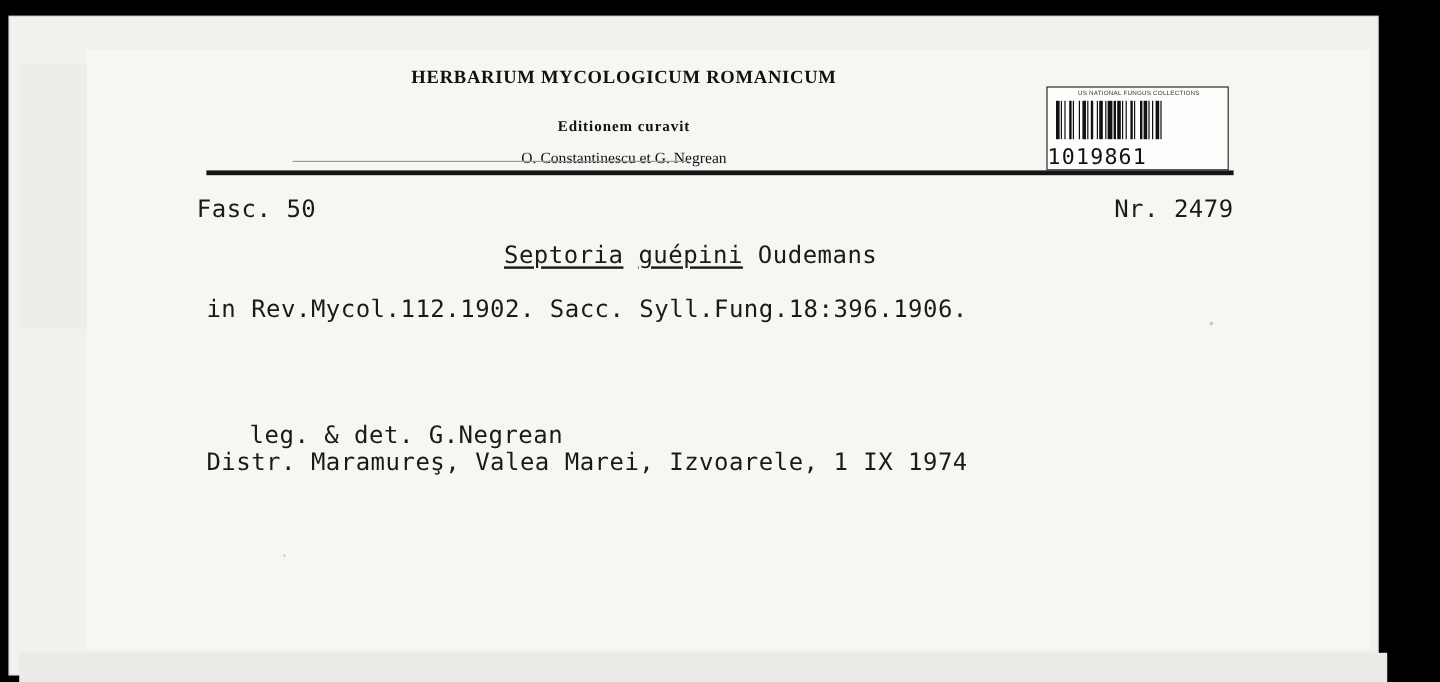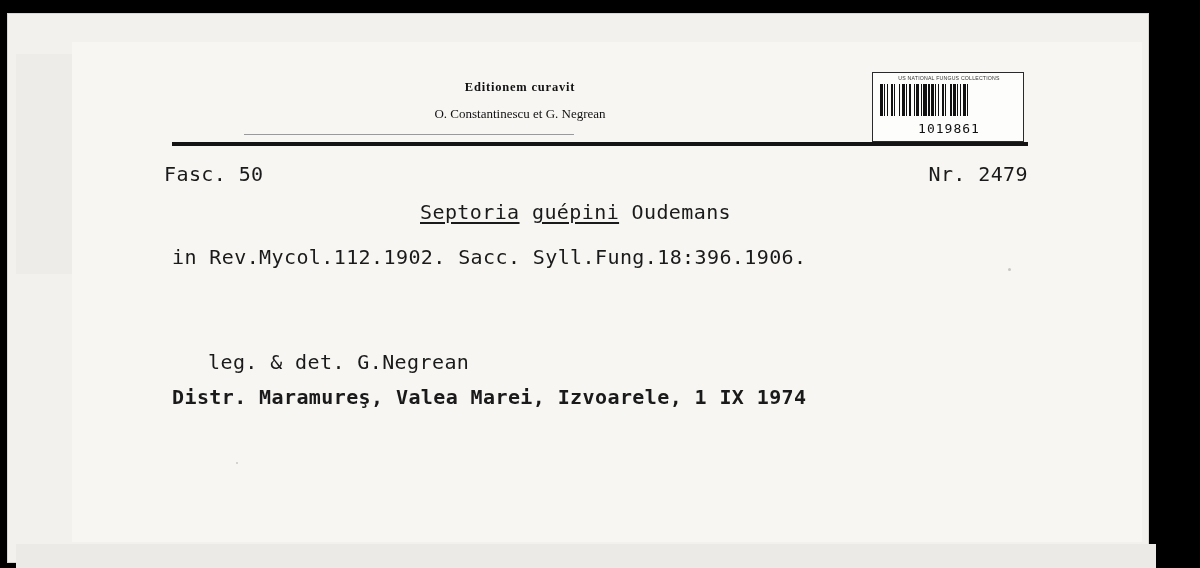--- a/index.html
+++ b/index.html
@@ -122,23 +122,23 @@
   .barcode-bars i {
     display: block;
     background: #111;
     height: 100%;
   }
   .barcode-num {
     position: absolute;
     left: 0;
     top: 48px;
     width: 152px;
-    text-align: center;
+    text-align: left;
     font-family: "DejaVu Sans Mono", monospace;
-    font-size: 13px;
+    font-size: 18px;
     color: #111;
     letter-spacing: 1px;
   }
 
   
   .rule {
     position: absolute;
     left: 172px;
     top: 142px;
     width: 856px;
@@ -182,21 +182,21 @@
     text-underline-offset: 3px;
   }
   .body-line {
     position: absolute;
     left: 172px;
   }
   .l1 { top: 245px; }
   .l2 { top: 281px; left: 208px; }
   .l3 { top: 315px; }
   .l4 { top: 350px; left: 208px; }
-  .l5 { top: 385px; font-weight: bold; }
+  .l5 { top: 373px; }
   .u { text-decoration: underline; text-underline-offset: 3px; margin-top: 17px; }
 
   
   .speckle {
     position: absolute;
     background: #c9c7c2;
     border-radius: 50%;
   }
 </style>
 </head>
@@ -204,20 +204,21 @@
 
 <div id="sheet">
 
   <div class="paper">
     <div class="edge-fold-left"></div>
     <div class="paper-inner"></div>
     <div class="edge-fold-bottom"></div>
   </div>
 
   <div class="header">
+    <div class="line1">HERBARIUM MYCOLOGICUM ROMANICUM</div>
     <div class="line2">Editionem curavit</div>
     <div class="line3">O. Constantinescu et G. Negrean</div>
   </div>
 
   <div class="barcode-box">
     <div class="barcode-caption">US NATIONAL FUNGUS COLLECTIONS</div>
     <div class="barcode-bars" id="barcode-bars">
         <i style="width: 3px; background: rgb(17, 17, 17);"></i>
         <i style="width: 1px; background: transparent;"></i>
         <i style="width: 1px; background: rgb(17, 17, 17);"></i>

